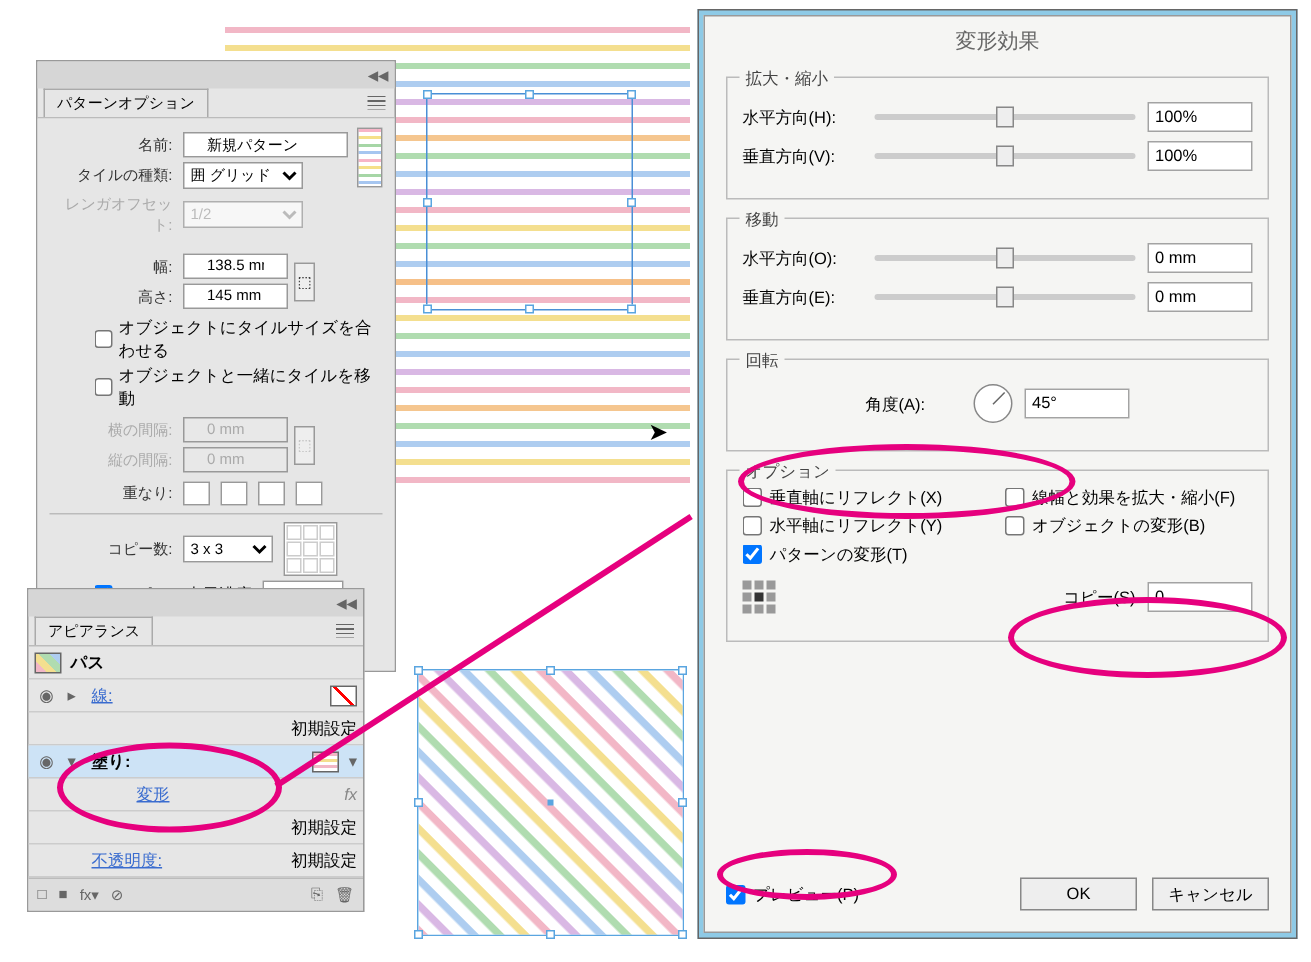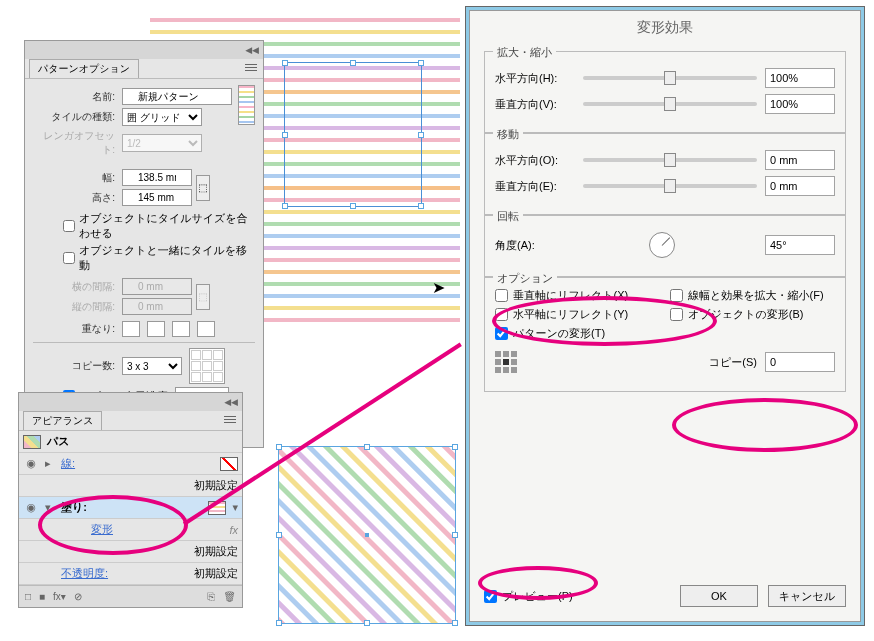--- a/index.html
+++ b/index.html
@@ -40,21 +40,21 @@
 
 
 .stripes-h{position:absolute;background:#fff}
 .stripe{height:4px;margin-bottom:8px}
 
 
 #transform-dialog{position:absolute;left:465px;top:6px;width:400px;height:620px;background:#8ecae6;border:1px solid #666;padding:3px}
 #transform-dialog .dlg-inner{background:#f5f5f3;height:100%;border:1px solid #999;display:flex;flex-direction:column}
 .dlg-title{text-align:center;padding:8px 0;font-size:14px;color:#666}
 .dlg-body{padding:6px 14px;flex:1}
-.fieldset{border:1px solid #bbb;padding:10px 10px 12px;margin-bottom:0;position:relative}
+.fieldset{border:1px solid #bbb;padding:10px 10px 12px;margin-bottom:12px;position:relative}
 .fieldset .legend{position:absolute;top:-7px;left:8px;background:#f5f5f3;padding:0 4px;font-size:11px;color:#444}
 .fs-row{display:flex;align-items:center;gap:8px;margin:6px 0}
 .fs-lbl{width:80px;text-align:left;font-size:11px}
 .slider{flex:1;height:4px;background:#ccc;position:relative;border-radius:2px}
 .slider .thumb{position:absolute;left:50%;top:-5px;width:12px;height:14px;background:#eee;border:1px solid #888;transform:translateX(-50%)}
 .fs-input{width:70px;height:20px;border:1px solid #a3a3a3;padding:0 4px;font-size:11px;background:#fff}
 .angle-dial{width:26px;height:26px;border:1px solid #888;border-radius:50%;background:#fff;position:relative}
 .angle-dial::after{content:"";position:absolute;left:50%;top:50%;width:11px;height:1px;background:#666;transform-origin:left;transform:rotate(-45deg)}
 .opt-grid{display:grid;grid-template-columns:1fr 1fr;gap:4px 10px}
 .opt-cb{display:flex;align-items:center;gap:5px;font-size:11px}
@@ -342,21 +342,21 @@
         <div class="fs-row">
             <span class="fs-lbl">垂直方向(E):</span>
           <div class="slider">
               <div class="thumb"></div>
             </div>
           <input class="fs-input" value="0 mm" style="">
           </div>
       </div>
       <div class="fieldset">
         <span class="legend">回転</span>
-        <div class="fs-row" style="justify-content:space-between">
+        <div class="fs-row" style="justify-content:center">
           <span class="fs-lbl" style="width:64px">角度(A):</span>
           <div class="angle-dial"></div>
           <input class="fs-input" value="45°" style="">
         </div>
       </div>
       <div class="fieldset">
         <span class="legend">オプション</span>
         <div class="opt-grid">
           <label class="opt-cb">
               <input type="checkbox" style="">

